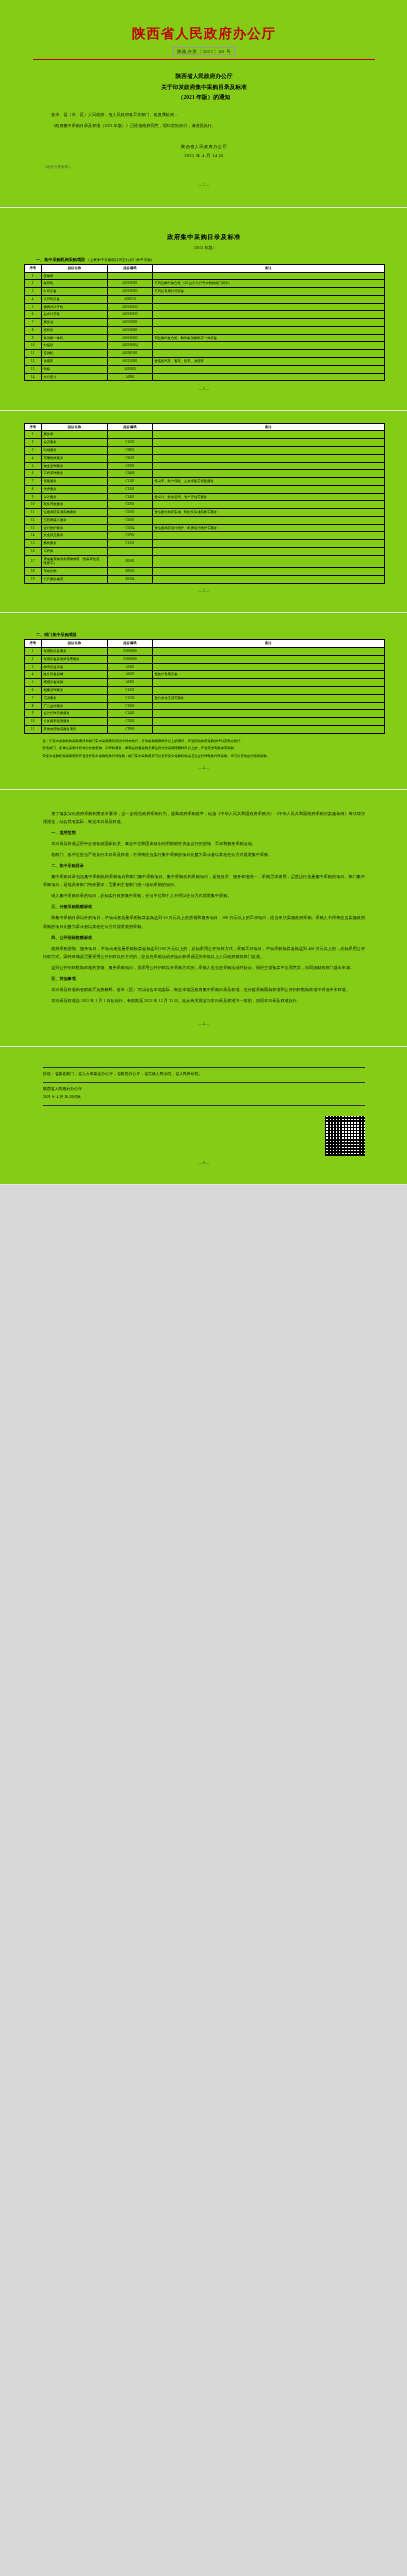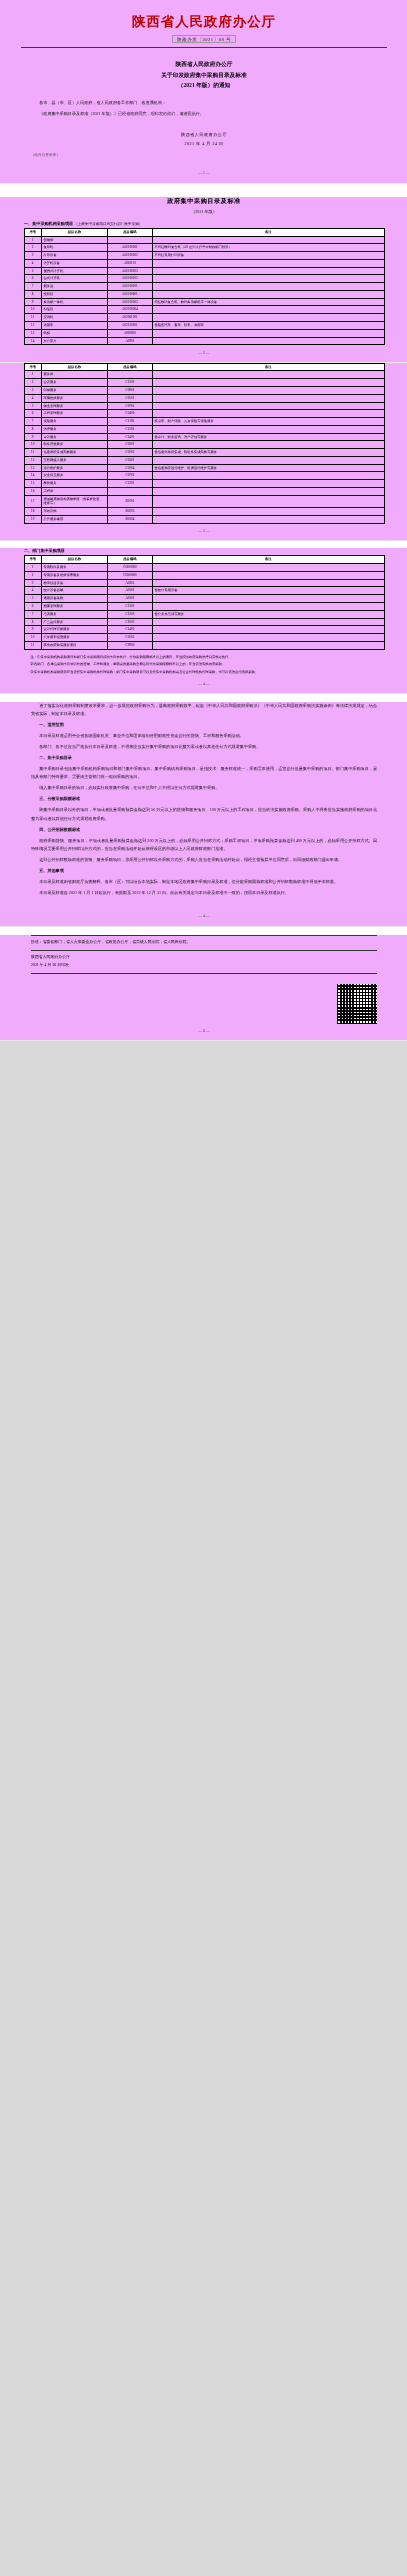--- a/index.html
+++ b/index.html
@@ -5,23 +5,23 @@
   html,body{margin:0;padding:0;background:#d8d8d8;}
   body{font-family:"Liberation Serif", serif;}
   .page{
     width:408px;
     background:#ffffff;
     margin:0 auto;
     position:relative;
   }
   
   .sheet{
-    background:#f0abfc;
+    background:#84cc16;
     border-bottom:0.5px solid #e6e6e6;
-    padding:0;
+    padding:12px;
     position:relative;
   }
   .redhead{
     text-align:center;
     color:#c00000;
     font-weight:bold;
     font-size:13.4px;
     letter-spacing:1px;
     padding-top:13.4px;
   }

